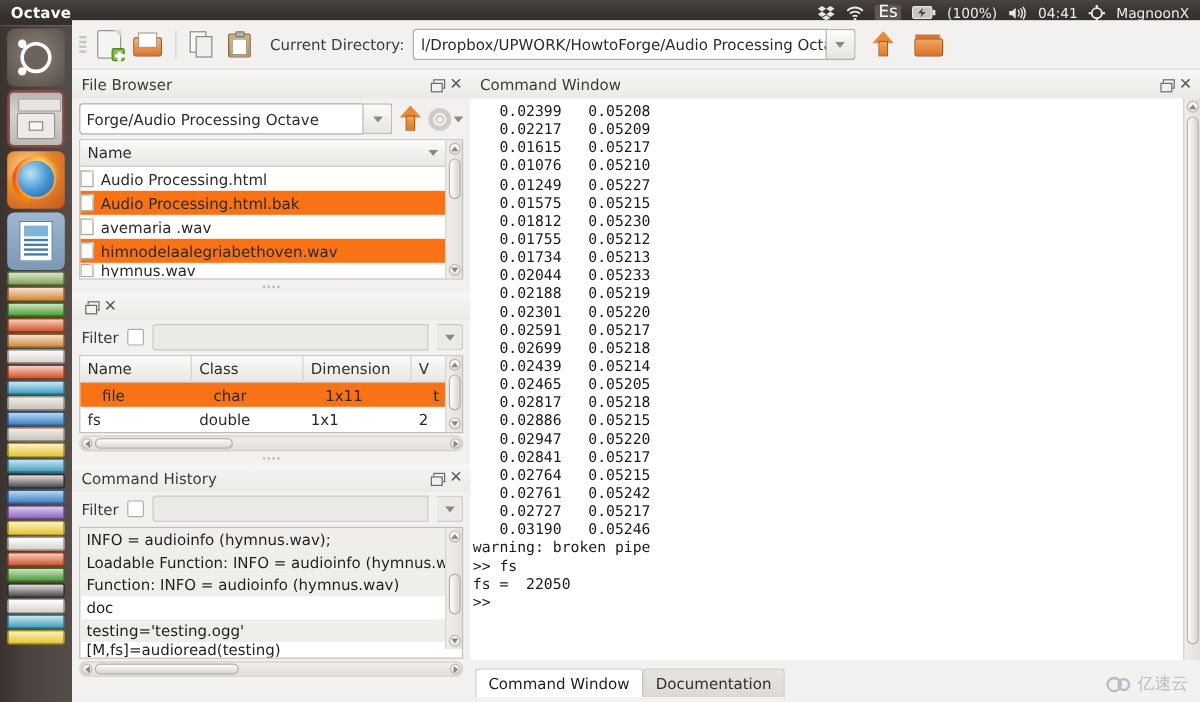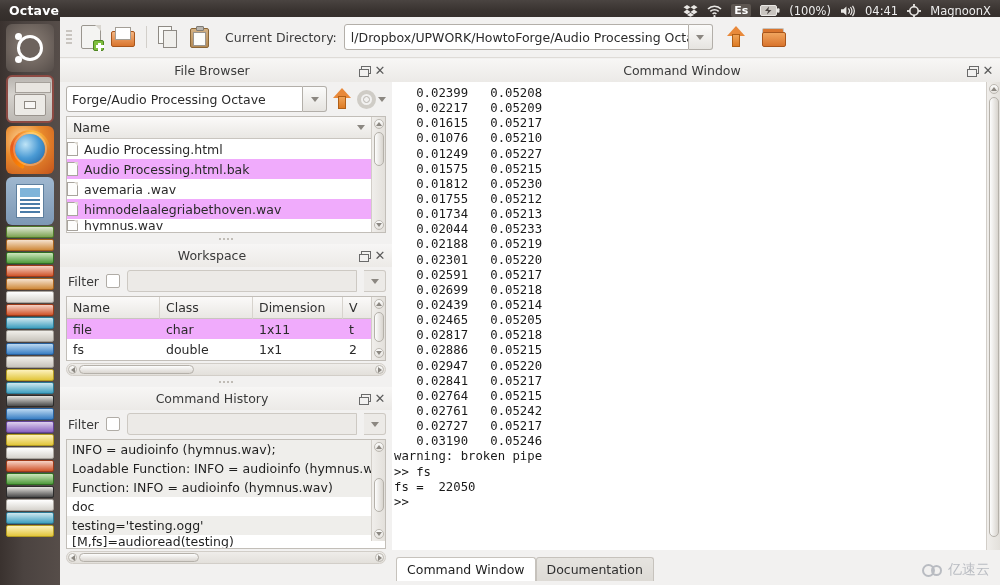--- a/index.html
+++ b/index.html
@@ -21,22 +21,22 @@
   #topbar .app-name {
     font-weight: bold; font-size: 12.5px; margin-left: 9px;
     letter-spacing: .2px; color: #ffffff;
   }
   #topbar .indicators {
     margin-left: auto; display: flex; align-items: center; gap: 9px;
     padding-right: 9px; font-size: 11.5px; color: #ededed;
   }
   #topbar .indicators .ind { display: flex; align-items: center; }
   .kbd-box {
-    background: #5d5651; border-radius: 2px; font-size: 11px;
-    padding: 1px 3px; line-height: 11px; color: #fff; font-weight: bold;
+    background: #5d5651; border-radius: 2px; font-size: 14px;
+    padding: 1px 3px; line-height: 11px; color: #fff; font-weight: normal;
   }
 
   
   #launcher {
     position: absolute; top: 21px; left: 0; width: 60px; height: 564px;
     background: linear-gradient(to right, #3a322f 0%, #4b4340 40%, #564d49 100%);
     overflow: hidden;
   }
   .dockitem {
     position: relative; width: 48px; height: 48px; margin: 3px auto 0 auto;
@@ -176,21 +176,20 @@
   .folder-icon .body { position:absolute; top:4px; left:0; width:24px;height:15px;
     background:linear-gradient(to bottom,#f0a55f,#d9742c); border:1px solid #a8561c; border-radius:2px;}
 
   
   #leftcol { position:absolute; top:42px; left:0; width:332px; height:522px; }
   .panel { position:absolute; left:0; width:332px; background:#f2f1f0; }
   .panel-header {
     height: 23px; display:flex; align-items:center;
     padding: 0 4px 0 8px; font-size: 12.5px; color:#3a3a3a;
     background: linear-gradient(to bottom,#f7f6f5,#eceae7);
-    text-align: center;
   }
   .panel-header .ttl { flex: 1; }
   .pn-btn { width:16px;height:16px; display:flex;align-items:center;justify-content:center; }
   .ico-undock { position:relative; width:10px; height:10px; }
   .ico-undock::before { content:""; position:absolute; left:2px; top:0; width:8px;height:6px;
     border:1.3px solid #6a6a6a; }
   .ico-undock::after { content:""; position:absolute; left:0; top:3px; width:8px;height:6px;
     border:1.3px solid #6a6a6a; background:#f2f1f0; }
   .ico-x { font-size:13px; color:#5a5a5a; line-height:13px; font-family:"DejaVu Sans",sans-serif; }
   .hdrgrip { width:18px; height:4px; margin:0 auto; display:flex; gap:2px; justify-content:center; align-items:center; }
@@ -212,21 +211,21 @@
     border:4px solid #cfccc6; }
   .gear .hub { position:absolute; left:6px; top:6px; width:7px;height:7px;border-radius:50%;
     background:#f2f1f0; border:1px solid #b9b5af; }
   .tbl-head {
     height:22px; display:flex; align-items:center;
     background: linear-gradient(to bottom,#fbfaf9,#e9e7e3);
     border-bottom:1px solid #c9c5bf; font-size:12.5px; color:#2f2f2f;
   }
   .th { padding: 0 6px; border-right:1px solid #d7d3cd; height:22px; display:flex; align-items:center; }
   .tbl-row { height:20px; display:flex; align-items:center; font-size:12.5px; color:#2a2a2a; }
-  .tbl-row.alt { background:#f0abfc; }
+  .tbl-row.alt { background:#f97316; }
   .td { padding: 0 6px; height:20px; display:flex; align-items:center; overflow:hidden; white-space:nowrap; }
   .fileicon { width:11px;height:14px; background:#fdfdfc; border:1px solid #a8a49d; position:relative; flex:none; margin-right:6px; }
   .fileicon::before { content:""; position:absolute; top:-1px; right:-1px;
     border-left:4px solid transparent; border-top:4px solid #ddd9d2; }
 
   .vscroll {
     width:14px; background:linear-gradient(to right,#f0eeeb,#e3e0db);
     border-left:1px solid #d2cec8; position:relative; flex:none;
   }
   .vscroll .thumb {
@@ -519,21 +518,20 @@
         <div class="hdrgrip" style="margin-top:4px">
             <i></i>
             <i></i>
             <i></i>
             <i></i>
           </div>
       </div>
 
       <div class="panel" style="top:185px; height:143px;">
         <div class="panel-header">
-          <span class="ttl">Workspace</span>
           <span class="pn-btn">
               <span class="ico-undock"></span>
             </span>
           <span class="pn-btn">
               <span class="ico-x">✕</span>
             </span>
         </div>
         <div class="filter-row">
           <span class="filter-lbl">Filter</span>
           <span class="chk"></span>
@@ -544,21 +542,21 @@
         </div>
         <div style="display:flex; margin:0 6px; border:1px solid #c2beb8; background:#fff;">
           <div style="flex:1; min-width:0;">
             <div class="tbl-head">
               <span class="th" style="width:93px;">Name</span>
               <span class="th" style="width:93px;">Class</span>
               <span class="th" style="width:90px;">Dimension</span>
               <span class="th" style="flex:1;border-right:none;">V</span>
             </div>
             <div class="tbl-row alt">
-              <span class="td" style="width:93px;">file</span>
+              <span class="td" style="width:93px;margin-left:12px;">file</span>
               <span class="td" style="width:93px;">char</span>
               <span class="td" style="width:90px;">1x11</span>
               <span class="td" style="flex:1;">t</span>
             </div>
             <div class="tbl-row">
               <span class="td" style="width:93px;">fs</span>
               <span class="td" style="width:93px;">double</span>
               <span class="td" style="width:90px;">1x1</span>
               <span class="td" style="flex:1;">2</span>
             </div>

